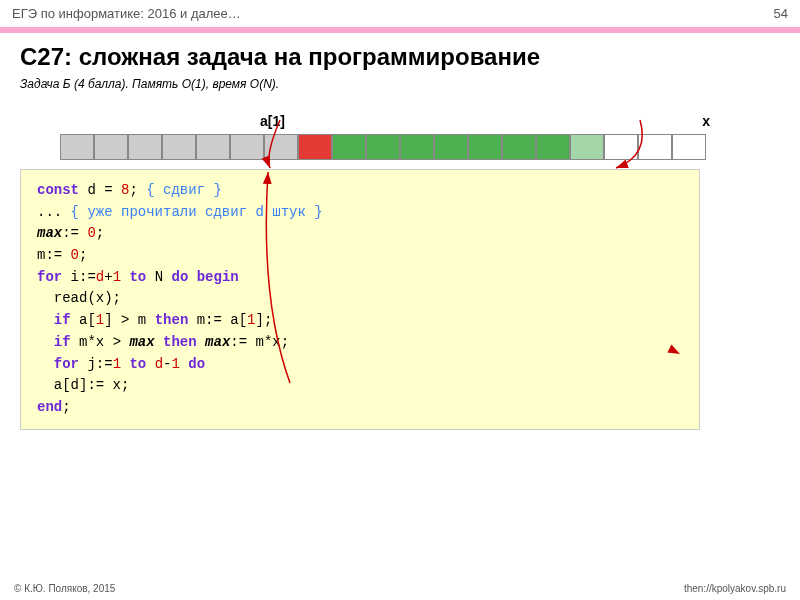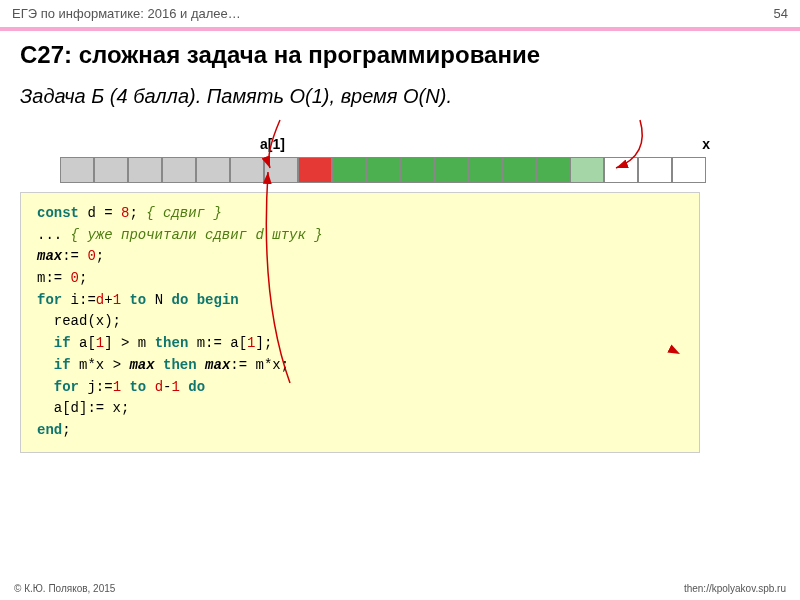--- a/index.html
+++ b/index.html
@@ -10,21 +10,21 @@
       font-family: Arial, sans-serif;
       overflow: hidden;
       position: relative;
     }
 
     .header-bar {
       display: flex;
       justify-content: space-between;
       align-items: center;
       padding: 6px 12px;
-      border-bottom: 4px solid #f9a8d4;
+      border-bottom: 6px solid #f9a8d4;
     }
 
     .header-title {
       font-size: 13px;
       color: #555;
     }
 
     .slide-number {
       font-size: 13px;
       color: #555;
@@ -32,28 +32,28 @@
     }
 
     .main-content {
       padding: 10px 20px 10px 20px;
     }
 
     .slide-title {
       font-size: 24px;
       font-weight: bold;
       color: #000;
-      margin-bottom: 16px;
+      margin-bottom: 6px;
     }
 
     .subtitle {
-      font-size: 20px;
+      font-size: 12px;
       font-style: italic;
       color: #000;
-      margin-bottom: 28px;
+      margin-bottom: 22px;
     }
 
     .subtitle span.math {
       font-style: italic;
     }
 
     
     .array-section {
       position: relative;
       margin: 0 auto 8px auto;
@@ -123,23 +123,23 @@
       margin-top: 4px;
       width: 680px;
     }
 
     .code-line {
       display: block;
       white-space: pre;
     }
 
     .kw { color: #000; font-weight: bold; font-style: italic; }
-    .kw-blue { color: #0f766e; font-weight: bold; }
+    .kw-blue { color: #6d28d9; font-weight: bold; }
     .num { color: #cc0000; }
-    .comment { color: #4d7c0f; font-style: italic; }
+    .comment { color: #3b82f6; }
     .var { color: #000; }
 
     
     .arrows-overlay {
       position: absolute;
       top: 0;
       left: 0;
       width: 800px;
       height: 600px;
       pointer-events: none;

